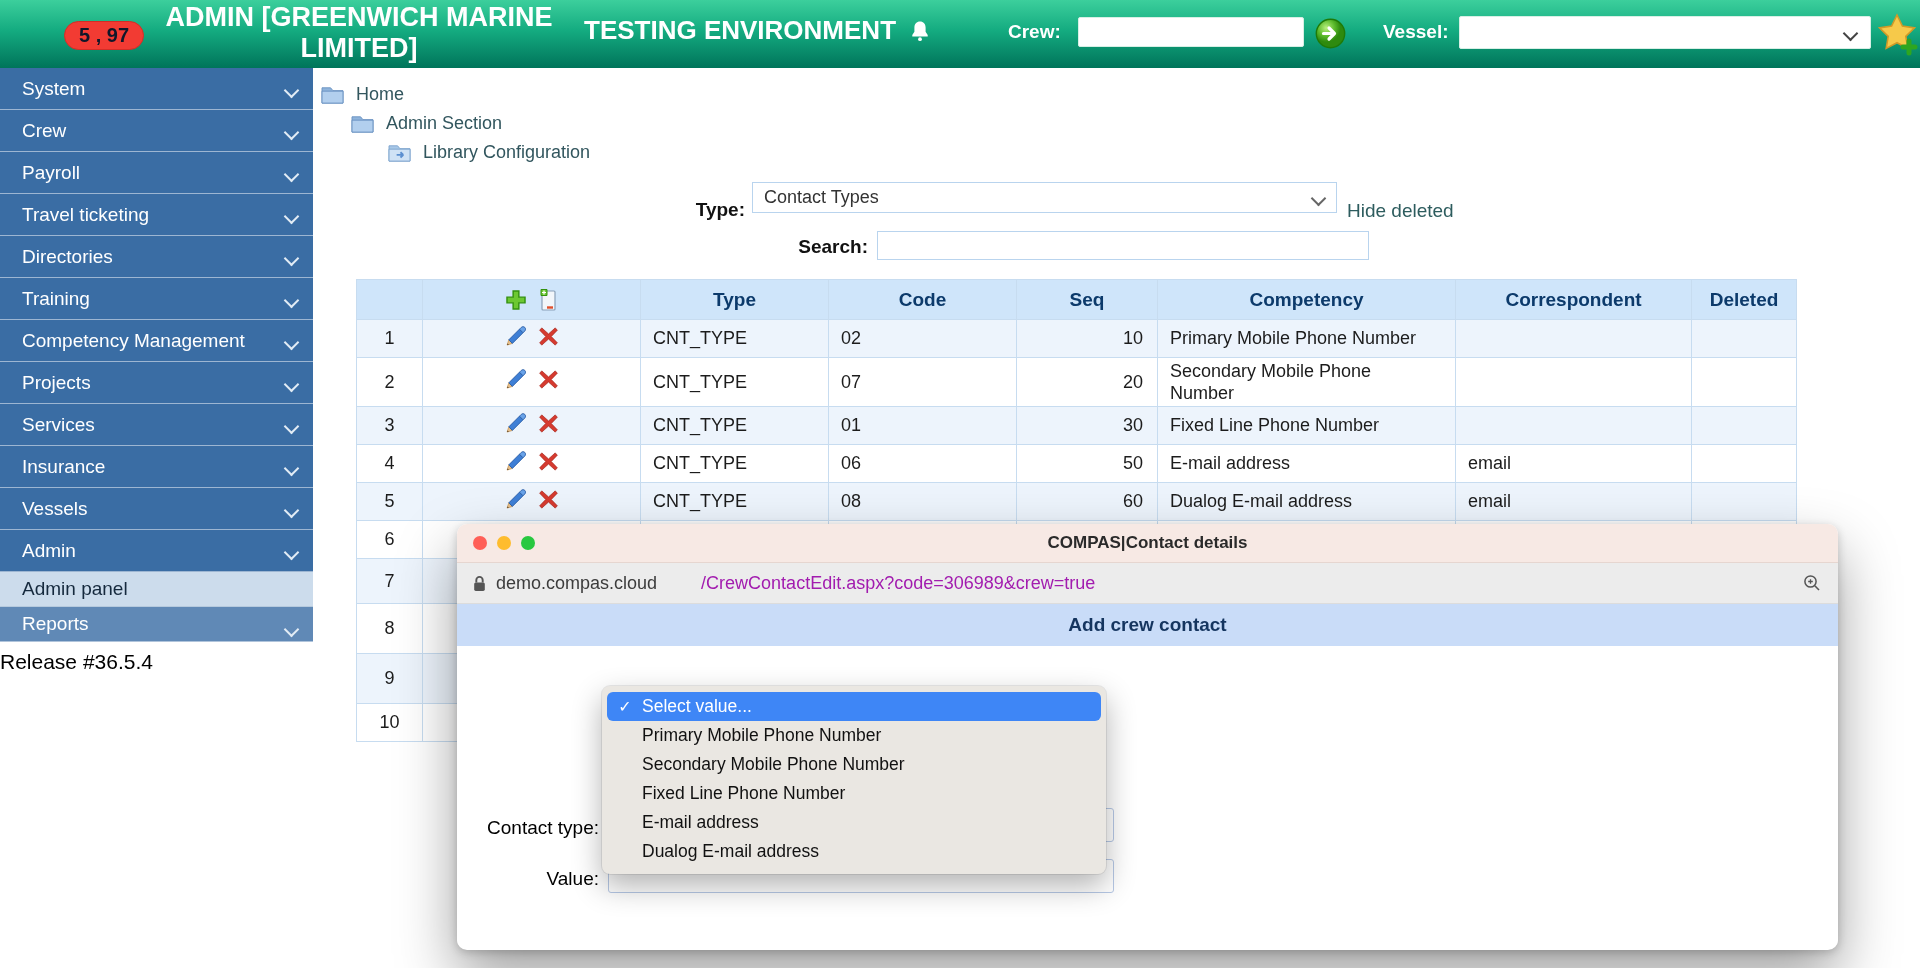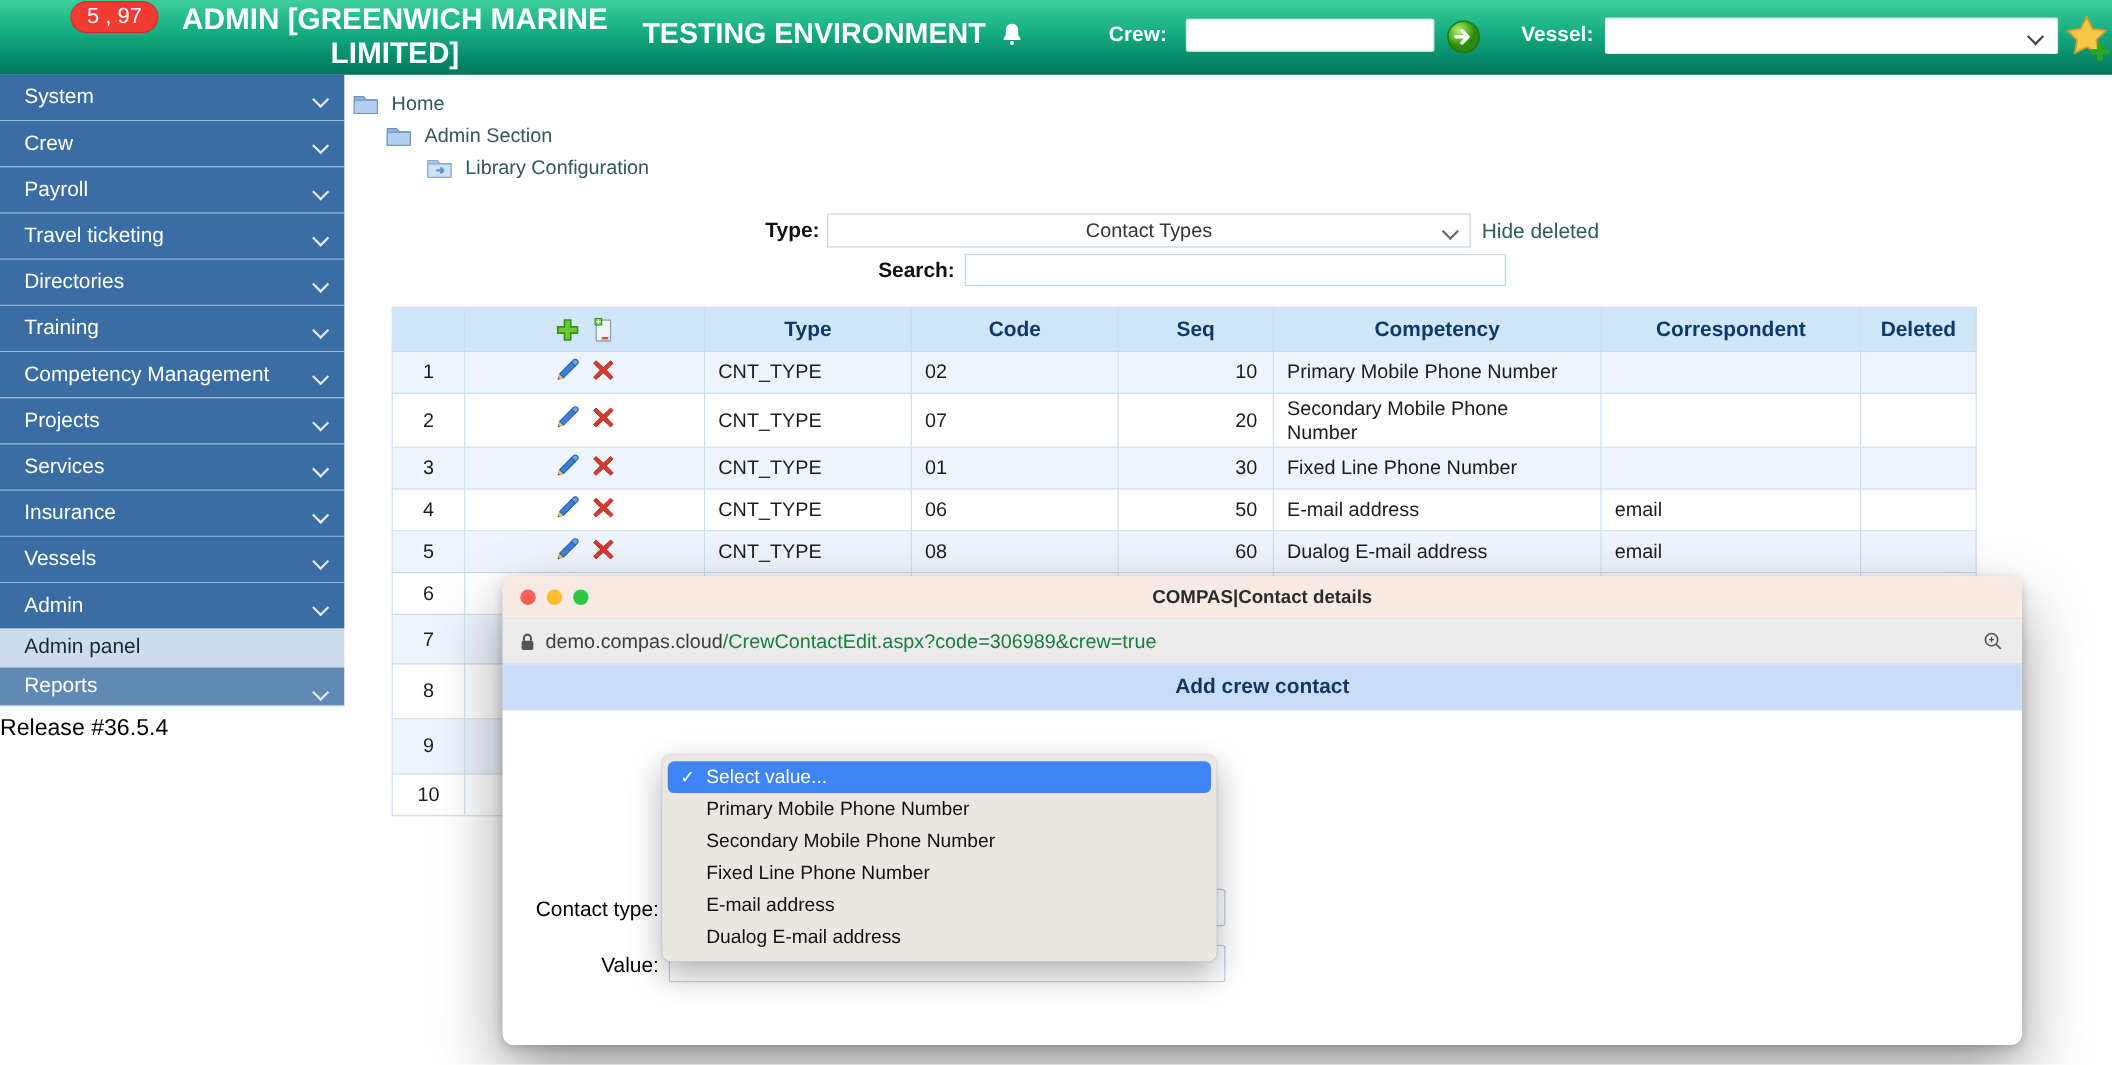--- a/index.html
+++ b/index.html
@@ -2,22 +2,22 @@
 <html><head>
 <meta charset="utf-8">
 <style>
   html,body{margin:0;padding:0;background:#fff;}
   .frame{position:relative;width:1920px;height:968px;background:#fff;overflow:hidden;
          font-family:"Liberation Sans",sans-serif;}
 
   
   .topbar{position:absolute;left:0;top:0;width:1920px;height:68px;
           background:linear-gradient(180deg,#3ccf9c 0%,#14ab80 45%,#00745a 100%);}
-  .badge{position:absolute;left:64px;top:1px;background:#f23b33;border:1px solid #d42d26;
-         color:#ffffff;font-weight:normal;font-size:20px;padding:2px 14px;border-radius:15px;}
+  .badge{position:absolute;left:64px;top:21px;background:#f23b33;border:1px solid #d42d26;
+         color:#0f172a;font-weight:bold;font-size:20px;padding:2px 14px;border-radius:15px;}
   .app-title{position:absolute;left:128px;top:2px;width:462px;text-align:center;color:#fff;
              font-weight:bold;font-size:27px;line-height:1.16;}
   .env{position:absolute;left:584px;top:15px;display:flex;align-items:center;gap:12px;
        color:#fff;font-weight:bold;font-size:26px;}
   .hlabel{position:absolute;color:#fff;font-weight:bold;font-size:19px;top:21px;}
   .lbl-crew{left:1008px;}
   .lbl-vessel{left:1383px;}
   .crew-input{position:absolute;left:1078px;top:17px;width:226px;height:30px;background:#fff;
               border:1px solid #d7efe5;border-radius:2px;box-sizing:border-box;font-size:17px;padding:0 8px;}
   .go-btn{position:absolute;left:1315px;top:18px;width:31px;height:31px;border:none;background:transparent;padding:0;cursor:pointer;}
@@ -40,22 +40,22 @@
   .release{position:absolute;left:0;top:650px;width:313px;color:#000;font-size:21px;}
 
   
   .crumbs{position:absolute;left:320px;top:80px;color:#32565e;font-size:18px;}
   .crumb{display:flex;align-items:center;gap:11px;height:29px;cursor:pointer;}
   .crumb.l2{margin-left:30px;}
   .crumb.l3{margin-left:67px;}
 
   
   .lbl-type{position:absolute;left:600px;top:199px;width:145px;text-align:right;font-weight:bold;font-size:19px;color:#111;}
-  .sel-type{position:absolute;left:752px;top:194px;width:585px;height:31px;background:#fff;border:1px solid #b9d4ee;
-            box-sizing:border-box;display:flex;align-items:center;padding:0 11px;font-size:18px;color:#333;cursor:pointer;justify-content:center;}
+  .sel-type{position:absolute;left:752px;top:182px;width:585px;height:31px;background:#fff;border:1px solid #b9d4ee;
+            box-sizing:border-box;display:flex;align-items:center;padding:0 11px;font-size:18px;color:#333;cursor:pointer;}
   .sel-type .chev{position:absolute;right:12px;top:10px;border-color:#666;}
   .hide-del{position:absolute;left:1347px;top:200px;font-size:19px;color:#2d5c5e;cursor:pointer;}
   .lbl-search{position:absolute;left:720px;top:236px;width:148px;text-align:right;font-weight:bold;font-size:19px;color:#111;}
   .inp-search{position:absolute;left:877px;top:231px;width:492px;height:29px;border:1px solid #b9d4ee;
               box-sizing:border-box;font-size:17px;padding:0 8px;}
 
   
   .grid{position:absolute;left:356px;top:279px;border-collapse:collapse;table-layout:fixed;width:1440px;}
   .grid th{background:#cfe5fa;color:#0c3a6b;font-weight:bold;font-size:19px;height:39px;
            border:1px solid #c7dcf0;padding:0;}
@@ -77,21 +77,21 @@
               display:flex;align-items:center;justify-content:center;border-bottom:1px solid #e6d6d0;}
   .m-title{font-weight:bold;font-size:17px;color:#2a2a2a;}
   .lights{position:absolute;left:16px;top:12px;display:flex;gap:10px;}
   .light{width:14px;height:14px;border-radius:50%;border:none;padding:0;cursor:pointer;}
   .l-close{background:#ff5f57;}
   .l-min{background:#febc2e;}
   .l-max{background:#28c840;}
   .m-urlbar{height:40px;background:#ececec;display:flex;align-items:center;gap:10px;
             padding:0 16px;border-bottom:1px solid #dcdcdc;font-size:18px;}
   .url-host{color:#3c3c3c;}
-  .url-path{color:#15803d;}
+  .url-path{color:#a21caf;margin-left:44px;}
   .zoom-ic{margin-left:auto;cursor:pointer;display:flex;}
   .m-banner{height:42px;background:#c9dcf8;display:flex;align-items:center;justify-content:center;
             font-weight:bold;font-size:19px;color:#15355f;}
   .m-body{position:relative;height:304px;background:#fff;border-radius:0 0 10px 10px;}
   .lbl-ct{position:absolute;left:20px;top:171px;width:122px;text-align:right;font-size:19px;color:#000;}
   .lbl-val{position:absolute;left:20px;top:222px;width:122px;text-align:right;font-size:19px;color:#000;}
   .sel-ct{position:absolute;left:151px;top:162px;width:506px;height:34px;border:1px solid #b7c9e6;
           border-radius:3px;background:#fff;box-sizing:border-box;cursor:pointer;}
   .sel-ct .chev{position:absolute;right:9px;top:12px;border-color:#555;width:7px;height:7px;}
   .inp-val{position:absolute;left:151px;top:213px;width:506px;height:34px;border:1px solid #b7c9e6;

